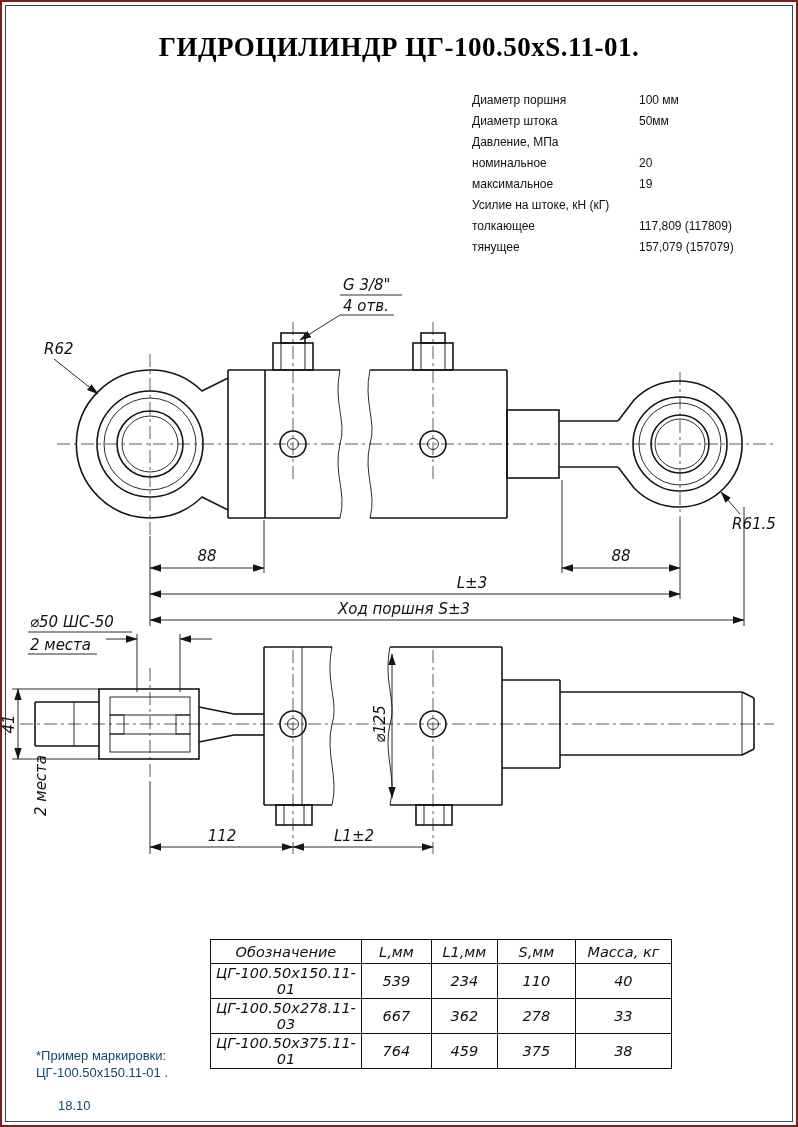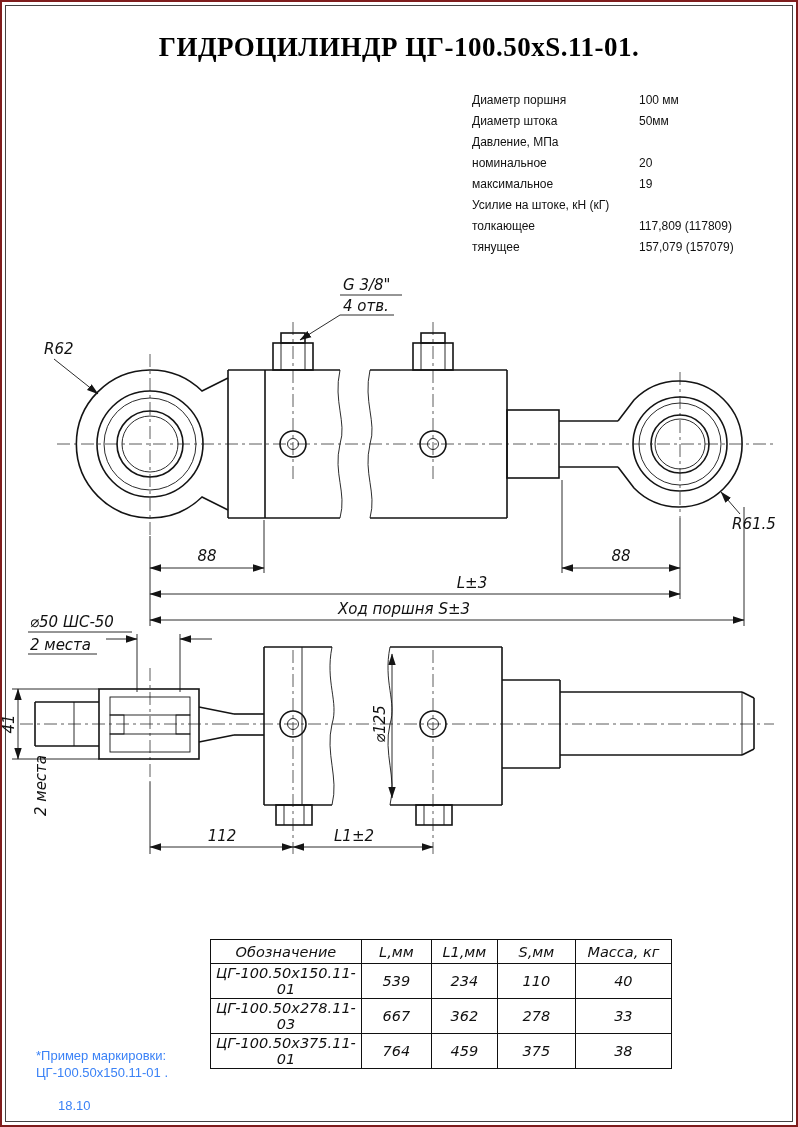--- a/index.html
+++ b/index.html
@@ -15,21 +15,21 @@
   svg.drawing { position:absolute; left:0; top:0; }
   .out  { stroke:#141414; stroke-width:1.6; fill:none; }
   .thin { stroke:#141414; stroke-width:0.9; fill:none; }
   .cl   { stroke:#333; stroke-width:0.8; fill:none; stroke-dasharray:13 4 3 4; }
   .dim  { stroke:#141414; stroke-width:0.9; fill:none; }
   .dwg-text { font-family:"DejaVu Sans", sans-serif; font-style:italic; font-size:15px; fill:#111; }
   .spec-table { position:absolute; left:208px; top:921px; border-collapse:collapse;
                 font-family:"DejaVu Sans", sans-serif; font-style:italic; font-size:14.5px; color:#111;margin-top:16px; }
   .spec-table th, .spec-table td { border:1.4px solid #111; padding:1px 5px; text-align:center;
                 font-weight:normal; height:24px; }
-  .footer { position:absolute; left:34px; top:1045px; font-size:13px; color:#3b82f6; line-height:17px; }
+  .footer { position:absolute; left:34px; top:1045px; font-size:13px; color:#0c4a6e; line-height:17px; }
   .footer .indent { padding-left:22px;margin-top:16px; }
 </style>
 </head>
 <body>
 
 <div class="sheet">
   <div class="frame"></div>
 
   <h1 class="title">ГИДРОЦИЛИНДР ЦГ-100.50хS.11-01.</h1>
 

